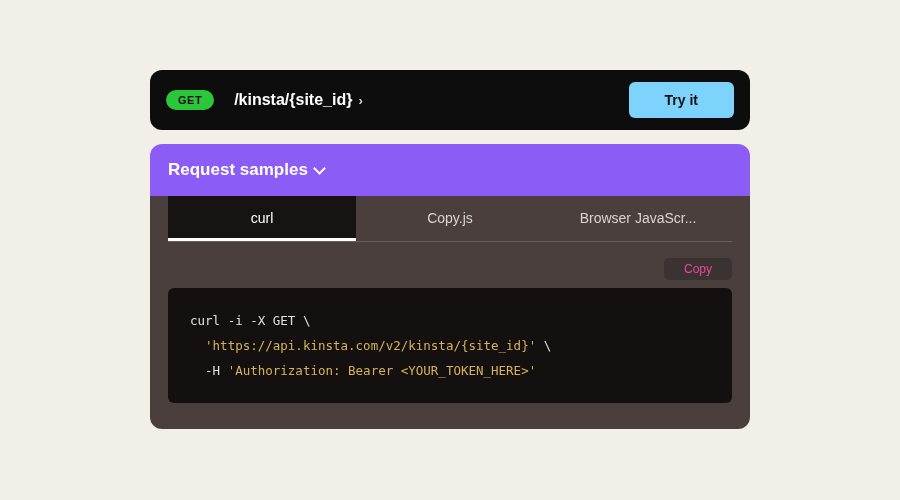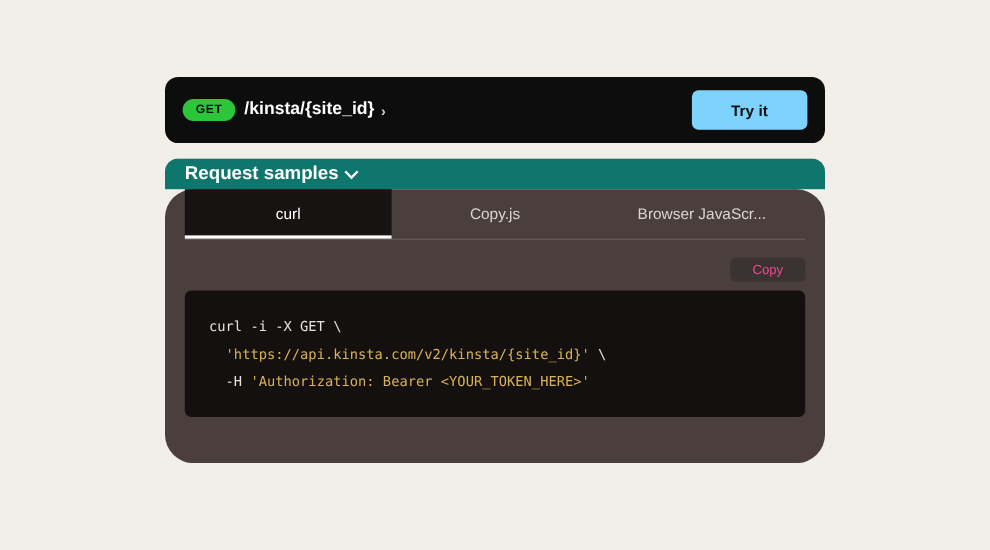--- a/index.html
+++ b/index.html
@@ -10,21 +10,21 @@
     font-family: -apple-system, BlinkMacSystemFont, "Segoe UI", Arial, sans-serif;
     padding: 70px 150px 0 150px;
     overflow: hidden;
   }
   .endpoint-bar {
     background: #0d0d0d;
     border-radius: 12px;
     padding: 12px 16px;
     display: flex;
     align-items: center;
-    gap: 8px;
+    gap: 20px;
     margin-bottom: 14px;
   }
   .method-badge {
     background: #2cc63a;
     color: #0d0d0d;
     font-weight: 700;
     font-size: 11px;
     padding: 4px 12px;
     border-radius: 12px;
     letter-spacing: 0.5px;
@@ -50,23 +50,23 @@
     padding: 10px 36px;
     font-weight: 600;
     font-size: 14px;
     cursor: pointer;
   }
   .samples-panel {
     border-radius: 12px;
     overflow: hidden;
   }
   .samples-header {
-    background: #0f766e;
+    background: #8b5cf6;
     color: #fff;
-    padding: 4px 18px;
+    padding: 16px 18px;
     font-weight: 800;
     font-size: 17px;
     display: flex;
     align-items: center;
     gap: 6px;
   }
   .chevron-down {
     width: 10px;
     height: 10px;
     display: inline-block;
@@ -79,22 +79,21 @@
     width: 7px;
     height: 7px;
     border-right: 2px solid #fff;
     border-bottom: 2px solid #fff;
     transform: rotate(45deg);
     top: 0;
     left: 1px;
   }
   .samples-body {
     background: #4a3f3d;
-    padding: 0 18px 42px 18px;
-    border-radius: 26px;
+    padding: 0 18px 26px 18px;
   }
   .tabs {
     display: flex;
     border-bottom: 1px solid #6a5e5b;
     margin-bottom: 16px;
   }
   .tab {
     color: #d9d5d3;
     font-size: 14px;
     padding: 14px 10px 12px 10px;

